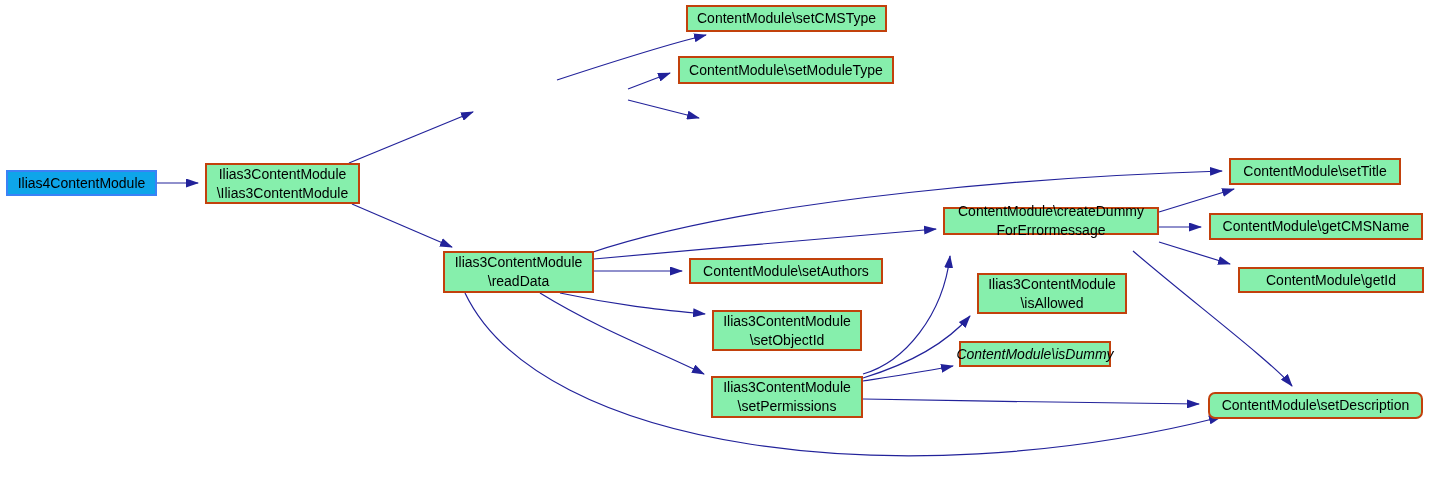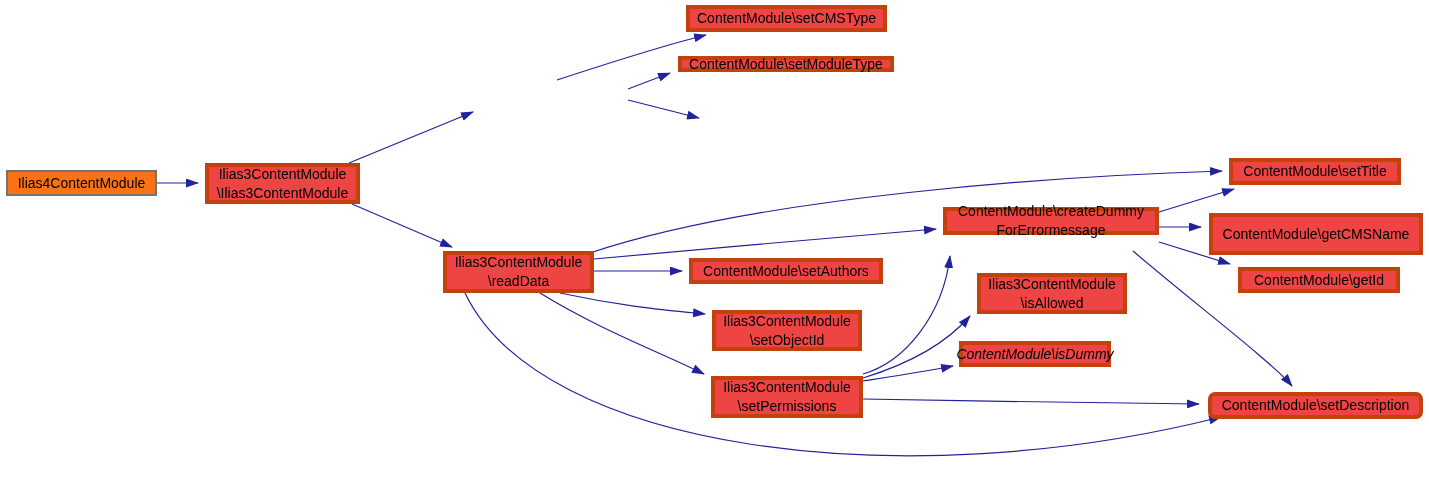--- a/index.html
+++ b/index.html
@@ -23,32 +23,32 @@
     stroke-width: 1.2;
   }
   .node {
     position: absolute;
     z-index: 2;
     box-sizing: border-box;
     display: flex;
     align-items: center;
     justify-content: center;
     text-align: center;
-    background: #ef4444;
-    border: 4px solid #c2410c;
+    background: #86efac;
+    border: 2px solid #c2410c;
     color: #000000;
     font-size: 14px;
     line-height: 19px;
     white-space: pre-line;
     padding: 0 3px;
     cursor: pointer;
   }
   .node-current {
-    background: #f97316;
-    border: 2px solid #737373;
+    background: #0ea5e9;
+    border: 2px solid #3b82f6;
   }
 </style>
 </head>
 <body>
 
 <div id="canvas">
 
   <svg id="edges" viewBox="0 0 1429 479" xmlns="http://www.w3.org/2000/svg">
     <defs>
       <marker id="arrow" markerWidth="13" markerHeight="9" refX="12" refY="4.5" orient="auto" markerUnits="userSpaceOnUse">
@@ -78,21 +78,21 @@
   </svg>
 
   <div class="node node-current" style="left:6px; top:170px; width:151px; height:26px;">Ilias4ContentModule</div>
 
   <div class="node" style="left:205px; top:163px; width:155px; height:41px;">Ilias3ContentModule
 \Ilias3ContentModule</div>
 
 
   <div class="node" style="left:686px; top:5px; width:201px; height:27px;">ContentModule\setCMSType</div>
 
-  <div class="node" style="left:678px; top:56px; width:216px; height:16px;">ContentModule\setModuleType</div>
+  <div class="node" style="left:678px; top:56px; width:216px; height:28px;">ContentModule\setModuleType</div>
 
 
   <div class="node" style="left:443px; top:251px; width:151px; height:42px;">Ilias3ContentModule
 \readData</div>
 
   <div class="node" style="left:689px; top:258px; width:194px; height:26px;">ContentModule\setAuthors</div>
 
   <div class="node" style="left:712px; top:310px; width:150px; height:41px;">Ilias3ContentModule
 \setObjectId</div>
 
@@ -102,19 +102,19 @@
   <div class="node" style="left:943px; top:207px; width:216px; height:28px;">ContentModule\createDummy
 ForErrormessage</div>
 
   <div class="node" style="left:977px; top:273px; width:150px; height:41px;">Ilias3ContentModule
 \isAllowed</div>
 
   <div class="node" style="left:959px; top:341px; width:152px; height:26px;font-style:italic;">ContentModule\isDummy</div>
 
   <div class="node" style="left:1229px; top:158px; width:172px; height:27px;">ContentModule\setTitle</div>
 
-  <div class="node" style="left:1209px; top:213px; width:214px; height:42px;text-align:right;">ContentModule\getCMSName</div>
+  <div class="node" style="left:1209px; top:213px; width:214px; height:27px;text-align:right;">ContentModule\getCMSName</div>
 
-  <div class="node" style="left:1238px; top:267px; width:162px; height:26px;">ContentModule\getId</div>
+  <div class="node" style="left:1238px; top:267px; width:186px; height:26px;">ContentModule\getId</div>
 
   <div class="node" style="left:1208px; top:392px; width:215px; height:27px;border-radius:7px;">ContentModule\setDescription</div>
 
 </div>
 
 </body></html>

